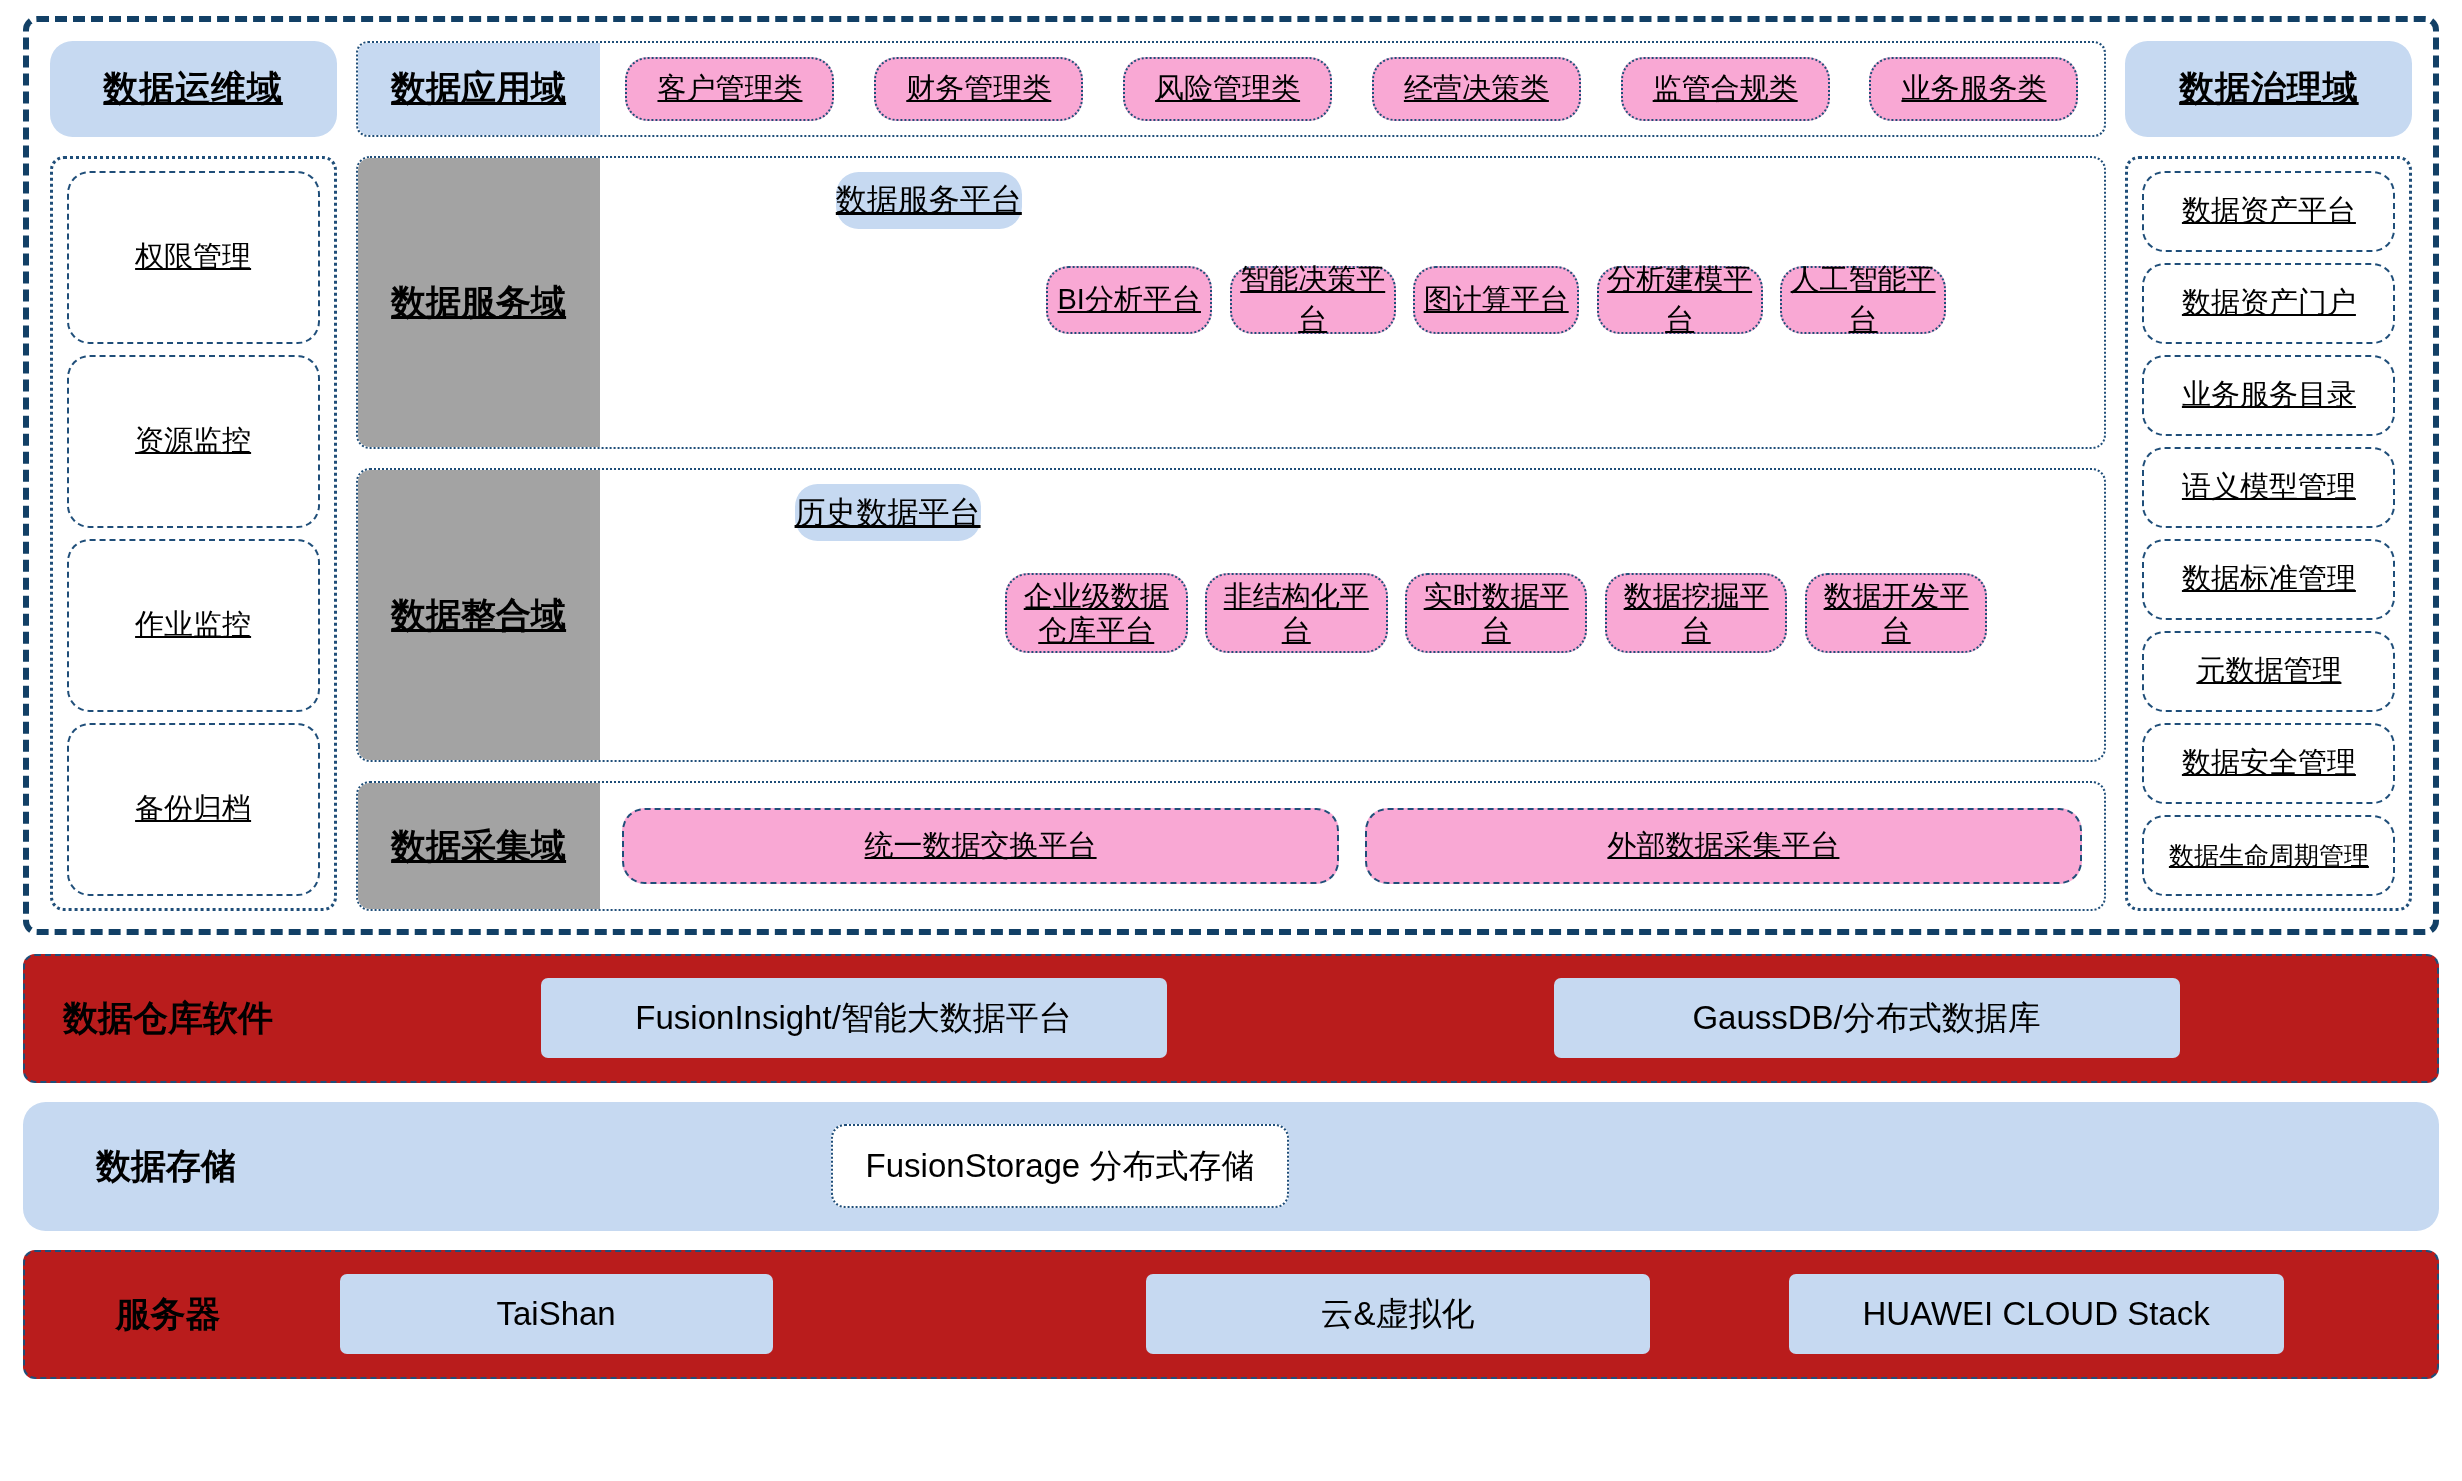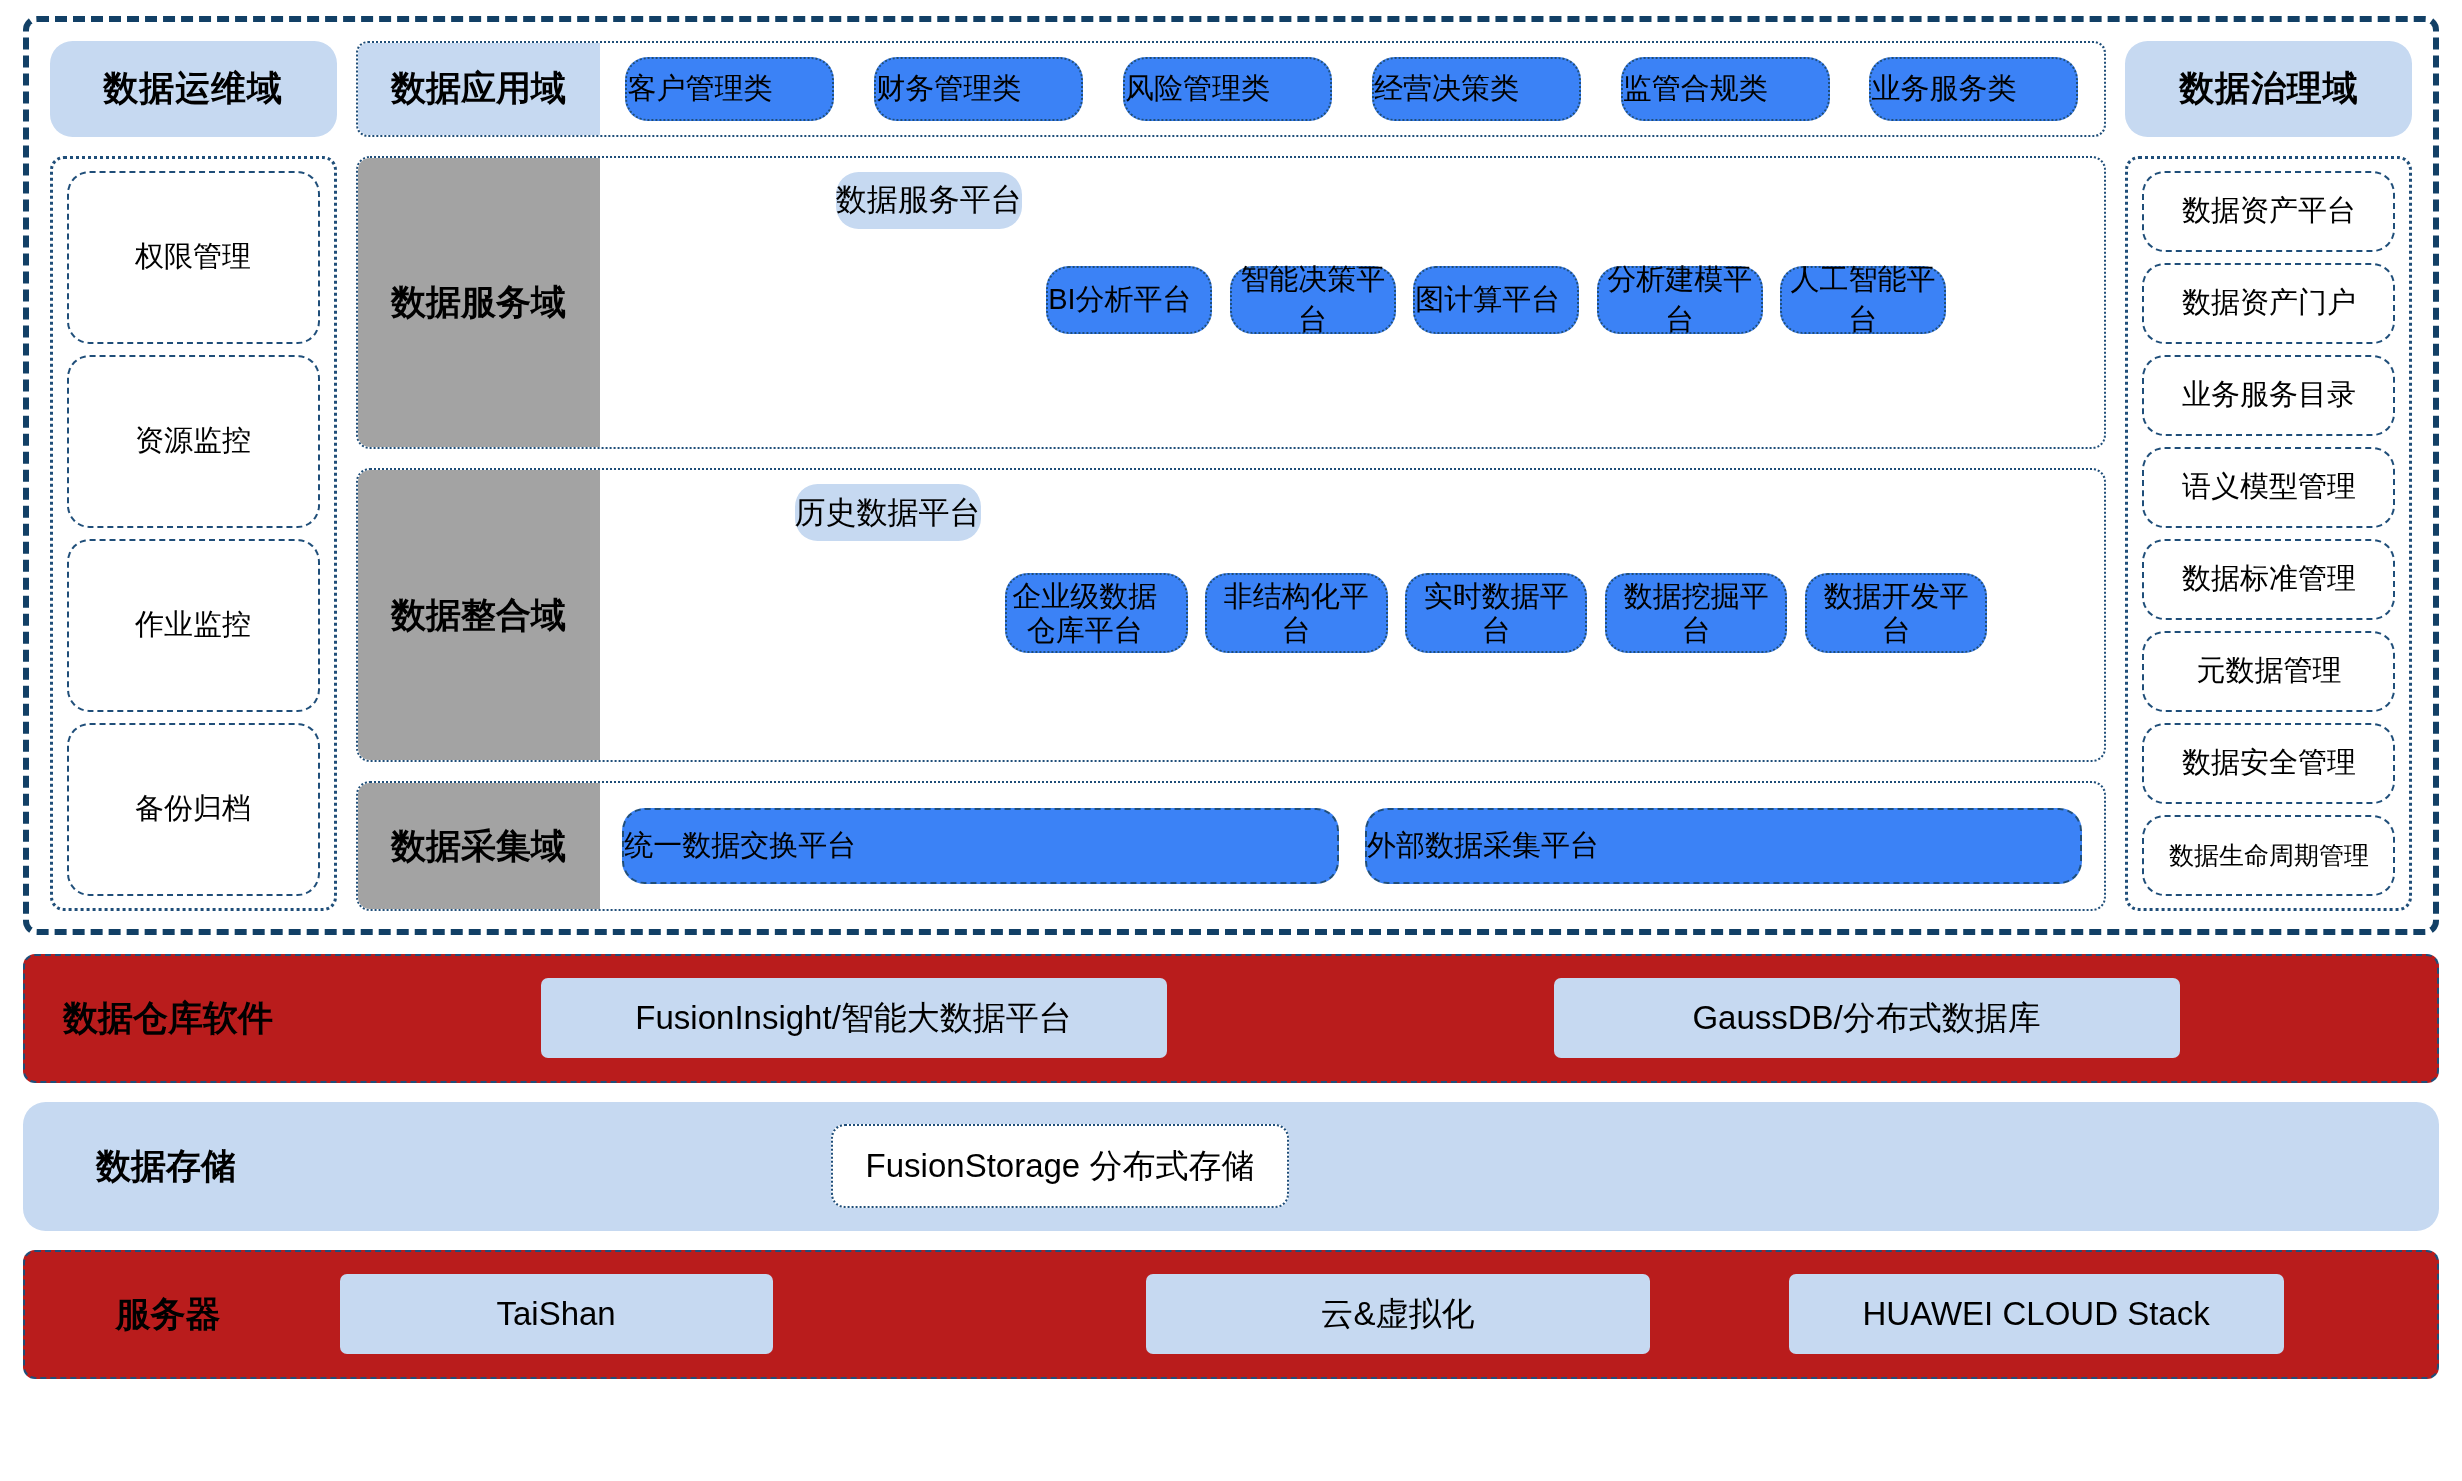--- a/index.html
+++ b/index.html
@@ -27,39 +27,41 @@
   .platform-frame {
     position: relative;
     border: 6px dashed #124066;
     border-radius: 14px;
     padding: 19px 21px 17.4px 21px;
     display: flex;
     flex-direction: column;
     gap: 19px;
     height: 919px;
     box-sizing: border-box;
+    text-decoration: underline;
   }
 
   
   .fill-chip {
     background: #c6d9f1;
     border-radius: 22.6px;
     display: flex;
     align-items: center;
     justify-content: center;
     font-weight: bold;
     color: #000;
     text-align: center;
   }
   .dotted-chip {
     border: 2.6px dotted #1f4e79;
     border-radius: 22.6px;
-    background: #3b82f6;
-    display: flex;
-    align-items: center;
+    background: #f9a8d4;
+    display: flex;
+    align-items: center;
+    justify-content: center;
     text-align: center;
     color: #000;
     box-sizing: border-box;
   }
   .dashed-chip {
     border: 2.6px dashed #1f4e79;
     border-radius: 22.6px;
     background: #ffffff;
     display: flex;
     align-items: center;

